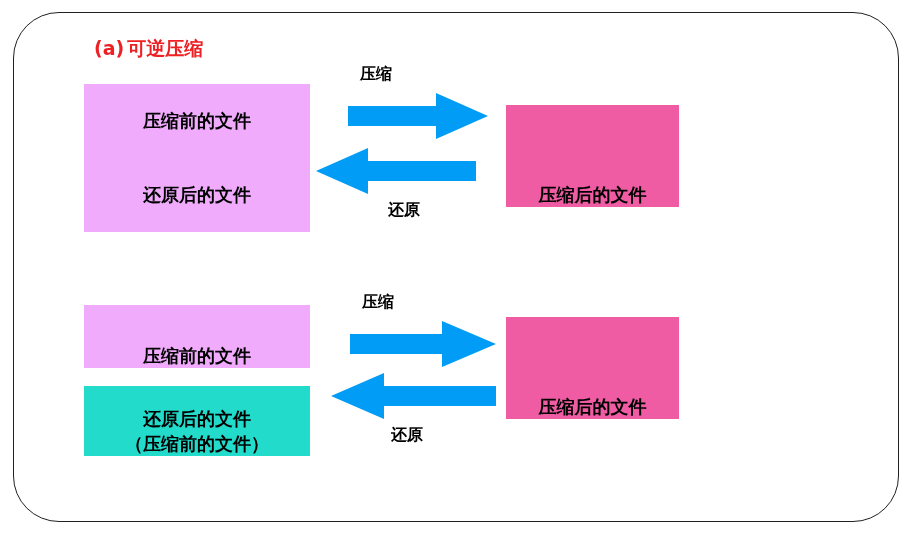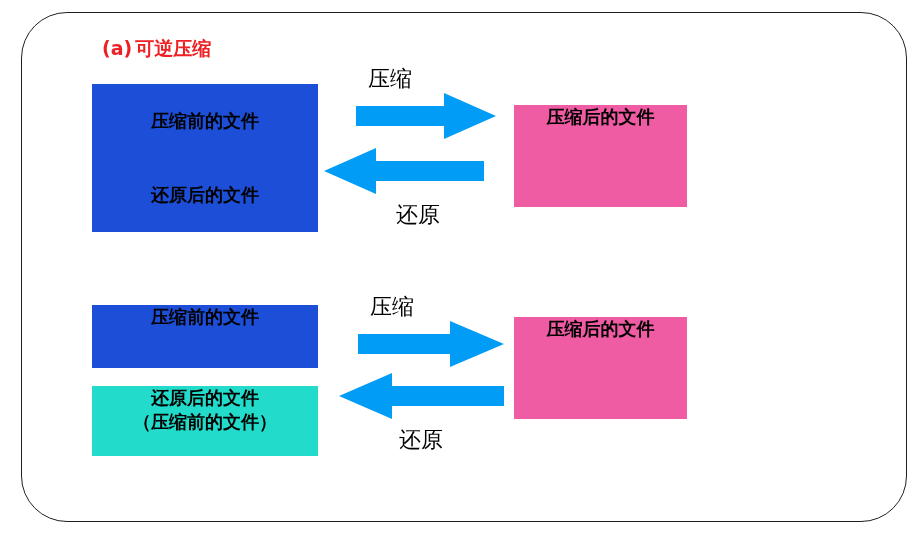--- a/index.html
+++ b/index.html
@@ -15,21 +15,20 @@
     font-family: "DejaVu Sans", "Liberation Sans", sans-serif;
   }
 
   #canvas {
     position: absolute;
     left: 0;
     top: 0;
     width: 788px;
     height: 536px;
     background: #ffffff;
-    margin-left: 8px;
   }
 
   
   .frame {
     position: absolute;
     left: 13px;
     top: 12px;
     width: 886px;
     height: 510px;
     box-sizing: border-box;
@@ -49,43 +48,43 @@
   }
   .section-label .tag { margin-right: 3px; }
 
   
   .block {
     position: absolute;
     box-sizing: border-box;
     display: flex;
     flex-direction: column;
     align-items: center;
-    justify-content: flex-start;
+    justify-content: flex-end;
     color: #000000;
     font-weight: bold;
     font-size: 18px;
     line-height: 1.35;
     text-align: center;
     white-space: nowrap;
   }
   .block .line { display: block; }
 
-  .yellow { background: #1d4ed8; }
+  .yellow { background: #f0abfc; }
   .pink   { background: #ef5ca3; }
   .cyan   { background: #22dbcb; }
 
   .yellow-tall { justify-content: space-around; }
   .yellow-tall .line { padding: 0; }
 
   
   .arrow-label {
     position: absolute;
     color: #000000;
-    font-weight: normal;
-    font-size: 22px;
+    font-weight: bold;
+    font-size: 16px;
     white-space: nowrap;
   }
 
   
   .arrow {
     position: absolute;
   }
   .arrow svg { display: block; }
 </style>
 </head>

